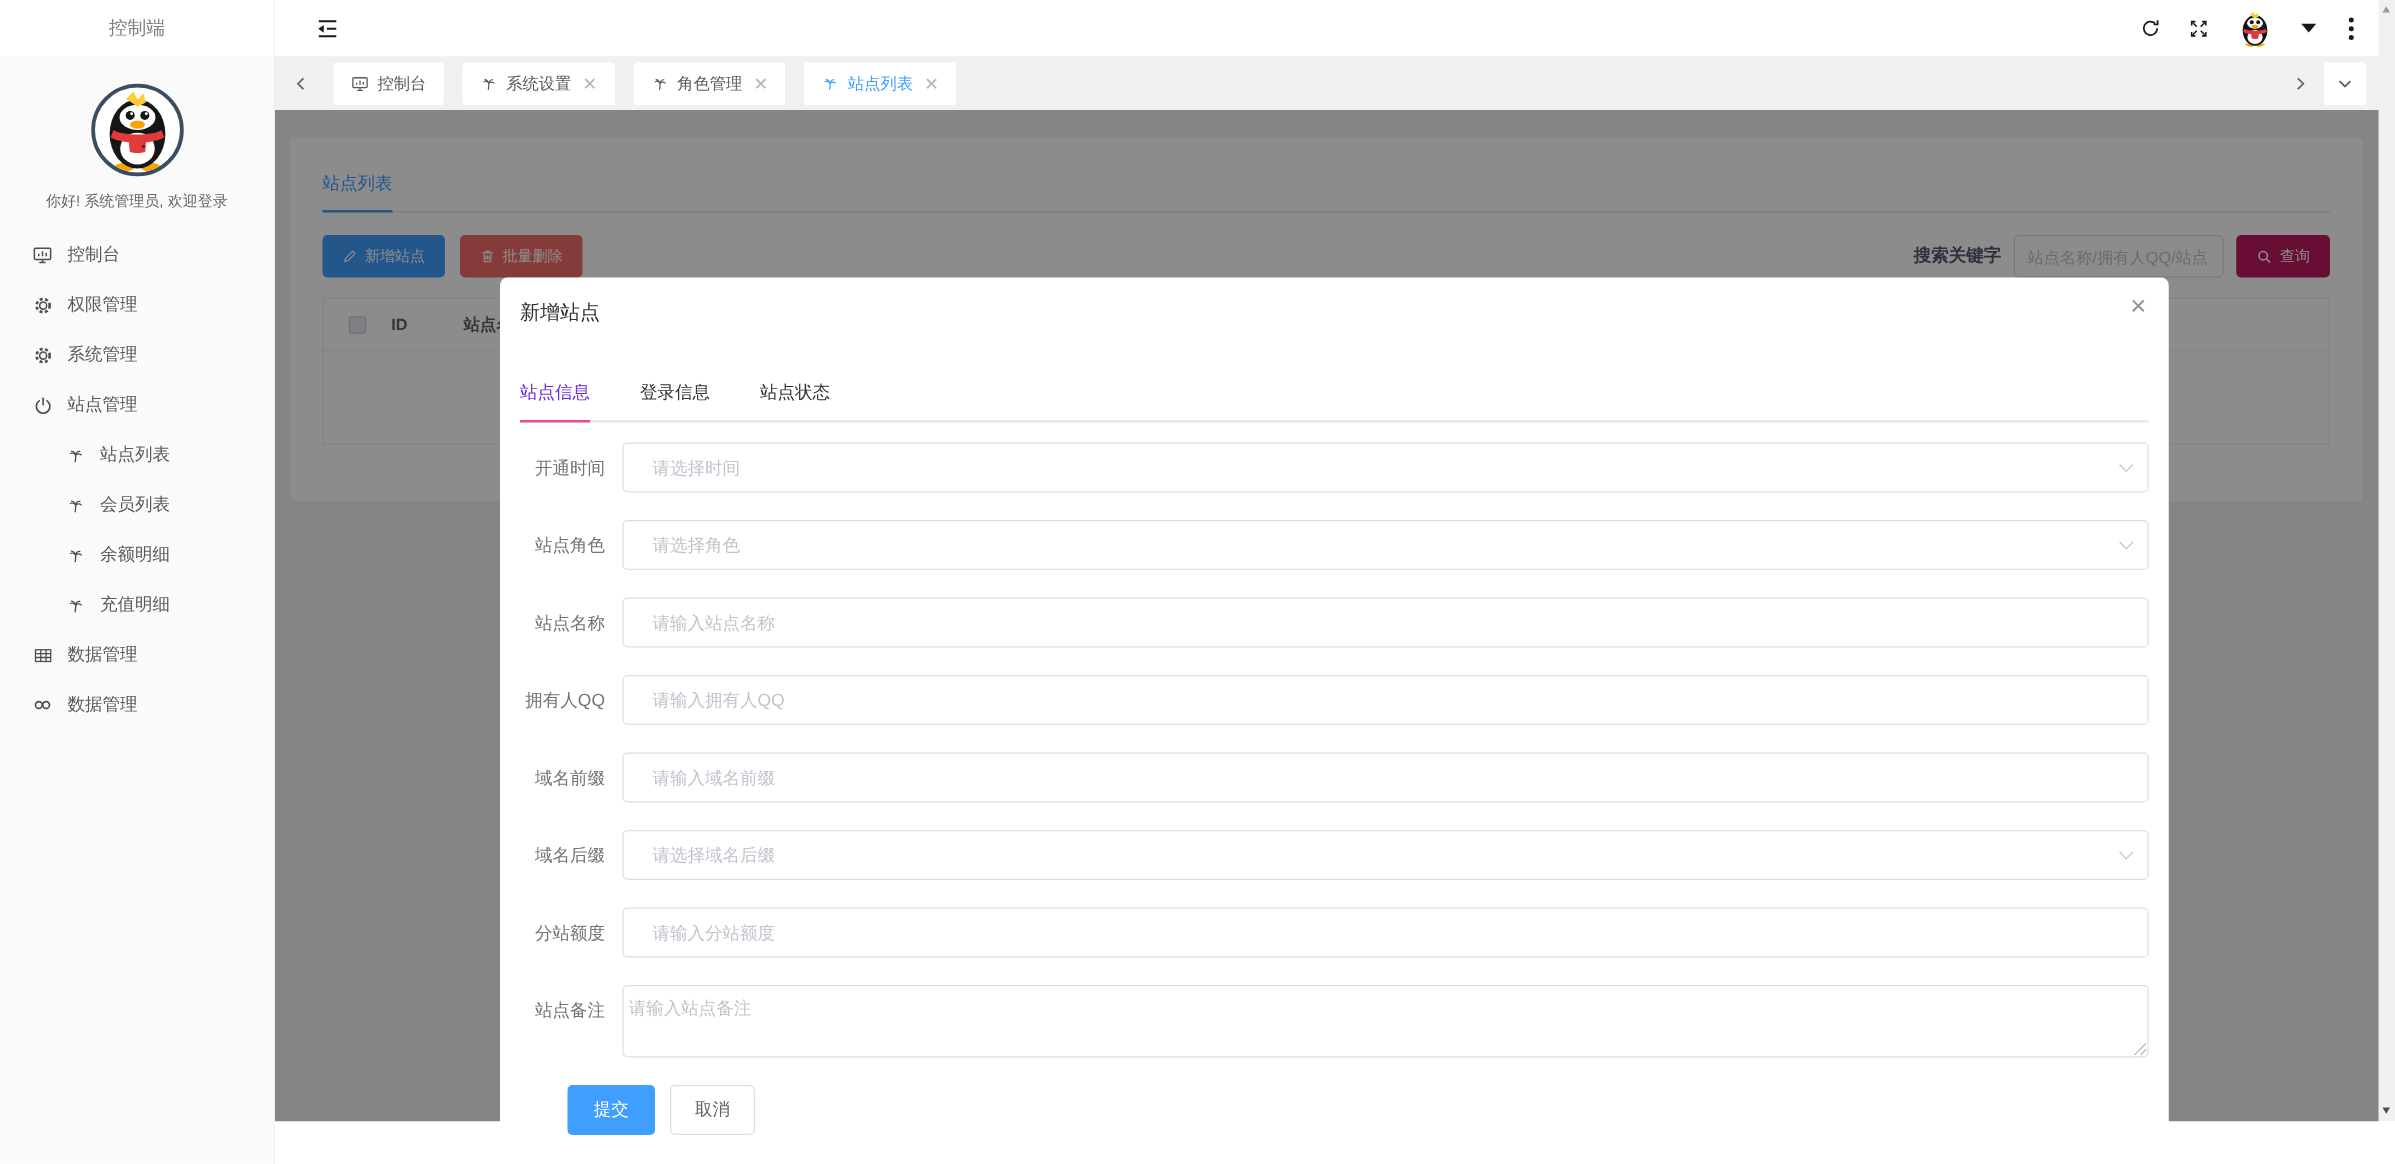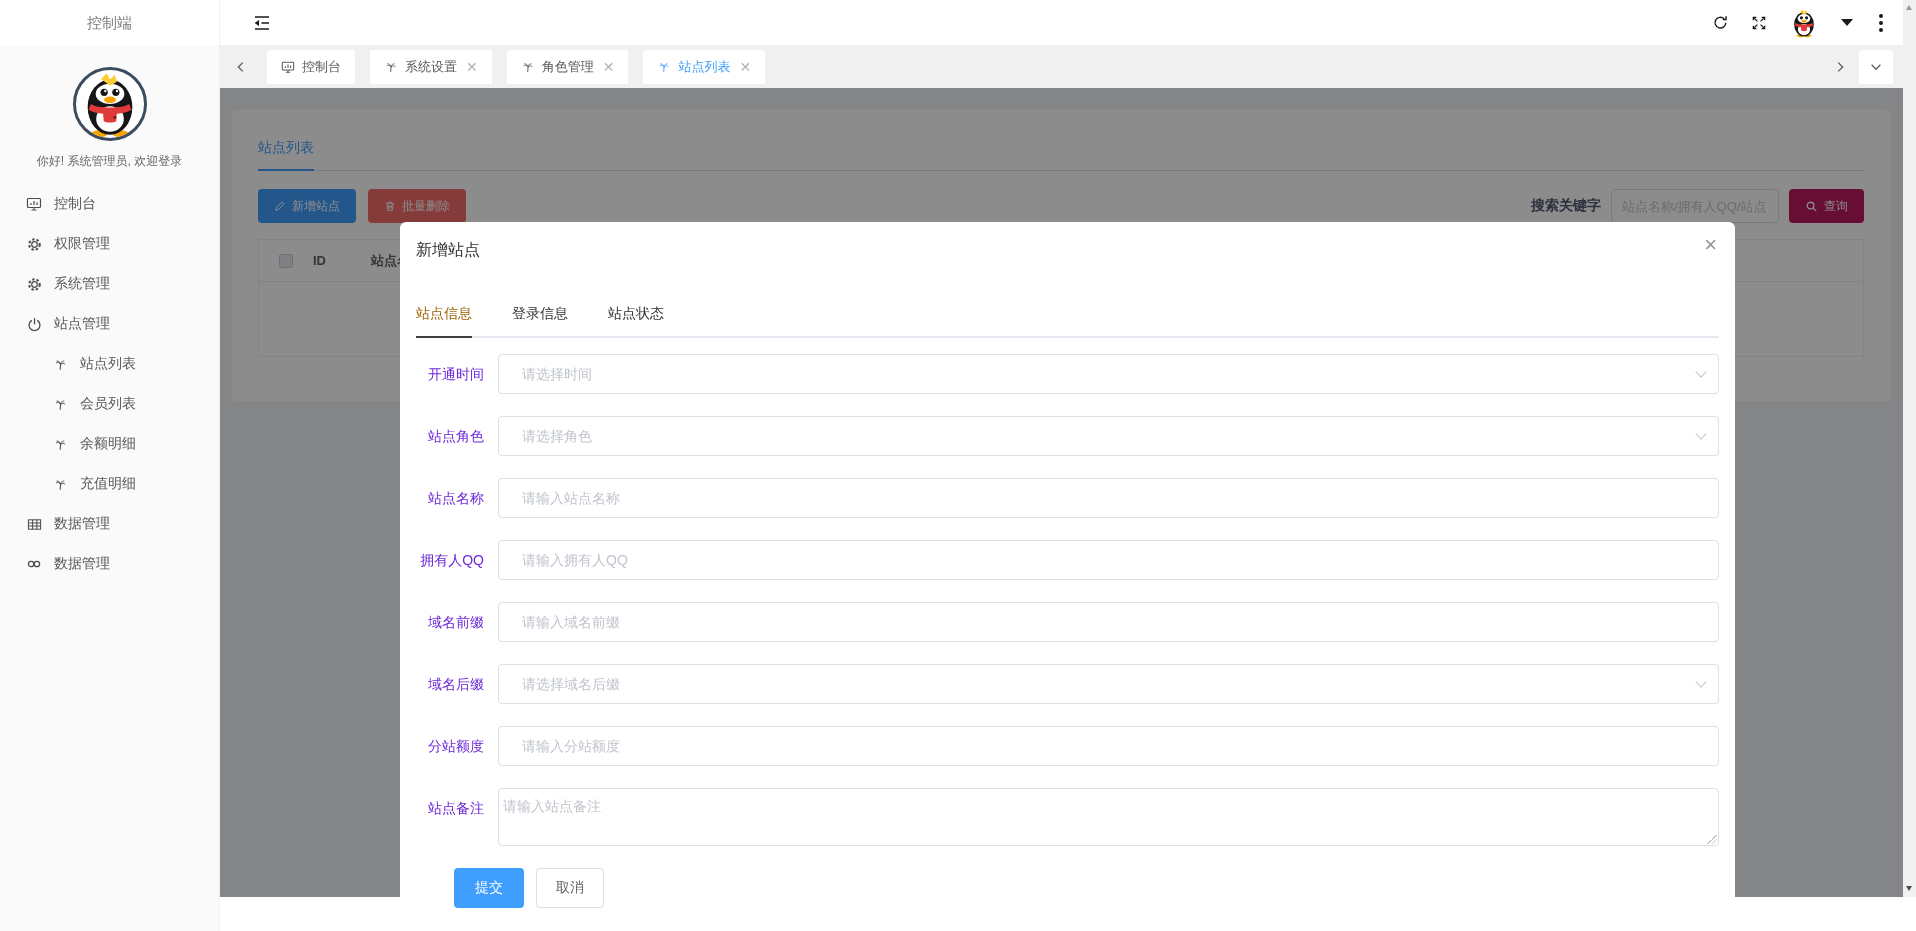--- a/index.html
+++ b/index.html
@@ -82,26 +82,26 @@
   .overlay { position:absolute; inset:0; background:rgba(0,0,0,0.45); z-index:8; }
 
   
   .modal { position:absolute; left:400px; top:222px; width:1335px; height:760px;
     background:#fff; border-radius:6px; padding:14px 16px; z-index:20; }
   .modal-title { font-size:16px; color:#303133; margin-top:4px; }
   .modal-close { position:absolute; top:12px; right:18px; font-size:22px; line-height:1;
     color:#909399; cursor:pointer; background:none; border:none; font-family:inherit; }
   .modal-tabs { margin-top:44px; border-bottom:2px solid #e4e7ed; display:flex; gap:40px; }
   .modal-tab { font-size:14px; color:#303133; padding-bottom:13px; cursor:pointer; }
-  .modal-tab.active { color:#a16207; border-bottom:2px solid #404040; margin-bottom:-2px; }
+  .modal-tab.active { color:#6d28d9; border-bottom:2px solid #ec4899; margin-bottom:-2px; }
   .m-form { margin-top:16px; }
   .form-row { display:flex; align-items:center; margin-bottom:22px; }
   .form-row.top { align-items:flex-start; }
   .form-label { width:68px; flex:none; text-align:right; margin-right:14px;
-    font-size:14px; color:#6d28d9; line-height:40px; }
+    font-size:14px; color:#737373; line-height:40px; }
   .form-control { flex:1; position:relative; }
   .el-input { width:100%; height:40px; border:1px solid #dcdfe6; border-radius:4px;
     padding:0 23px; font-size:14px; color:#606266; outline:none; background:#fff;
     font-family:inherit; }
   .el-input.sel { padding-right:30px; cursor:pointer; }
   ::placeholder { color:#c0c4cc; opacity:1; }
   .select-arrow { position:absolute; right:14px; top:14px; width:8px; height:8px;
     border-right:1.6px solid #c0c4cc; border-bottom:1.6px solid #c0c4cc;
     transform:rotate(45deg); pointer-events:none; }
   .el-textarea { width:100%; height:58px; border:1px solid #dcdfe6; border-radius:4px;

